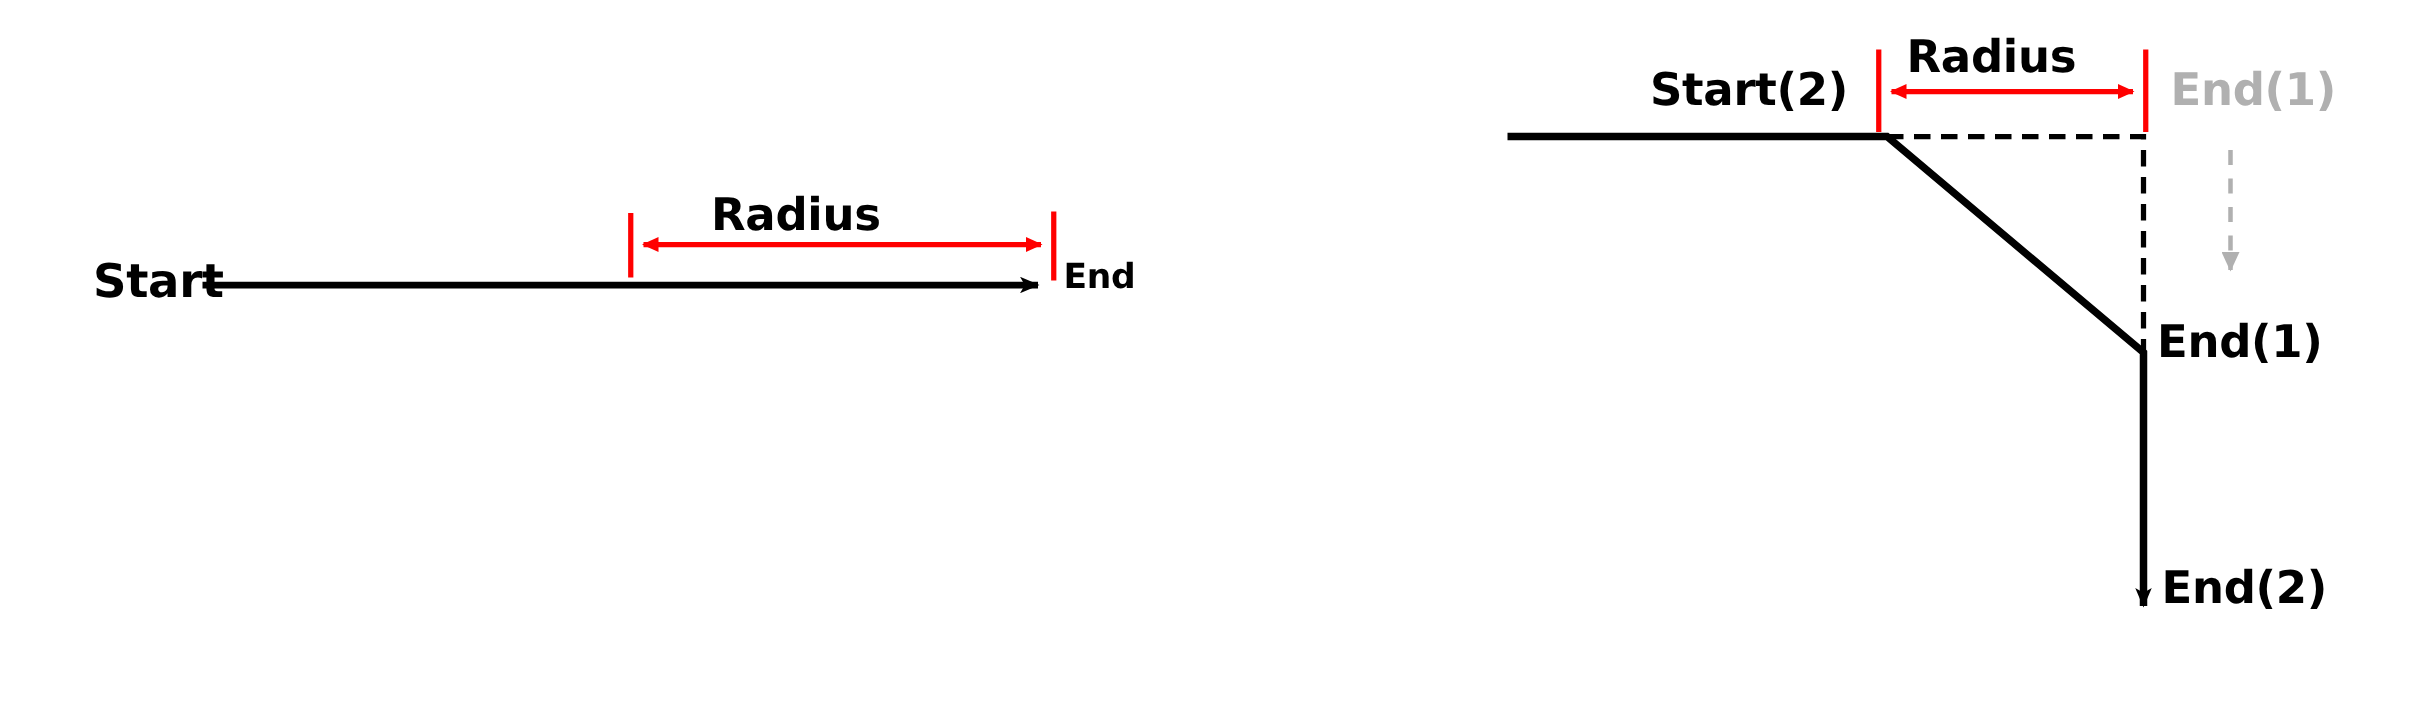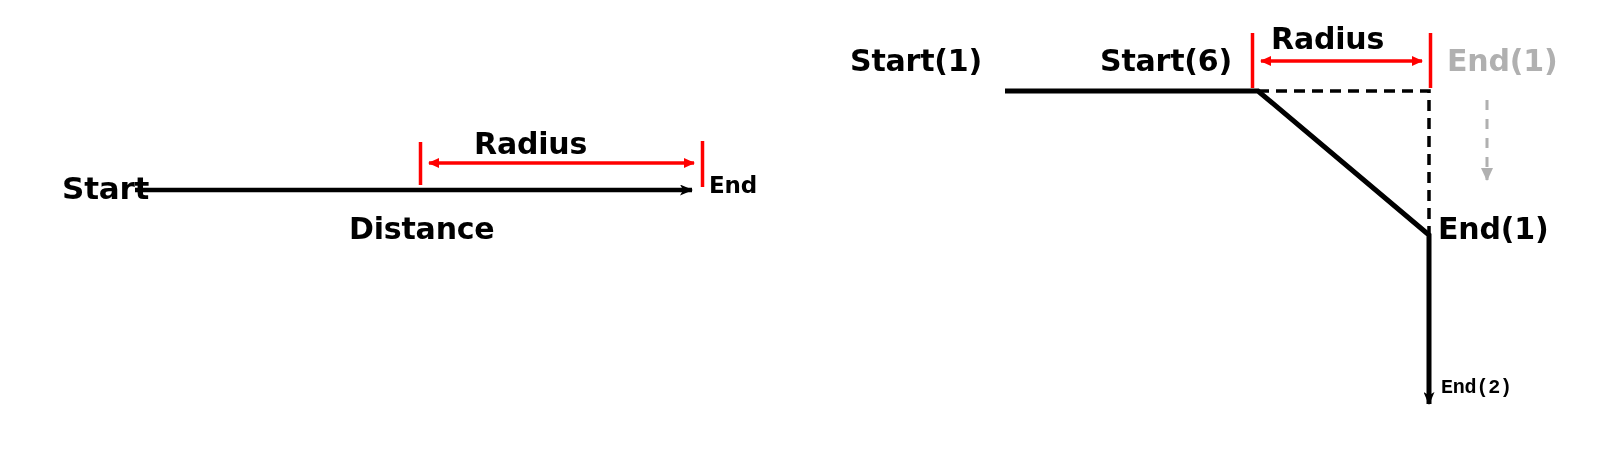--- a/index.html
+++ b/index.html
@@ -41,21 +41,21 @@
   #label-end        { left: 709px; top: 174px; font-size: 23px; }
   #label-radius-1   { left: 474px; top: 129px; font-size: 30px; }
   #label-distance   { left: 349px; top: 214px; font-size: 30px; }
 
   
   #label-start-1    { left: 850px;  top: 46px;  font-size: 30px; }
   #label-start-2    { left: 1100px; top: 46px;  font-size: 30px; }
   #label-radius-2   { left: 1271px; top: 24px;  font-size: 30px; }
   #label-end-1-ghost{ left: 1447px; top: 46px;  font-size: 30px; }
   #label-end-1      { left: 1438px; top: 214px; font-size: 30px; }
-  #label-end-2      { left: 1441px; top: 378px; font-size: 20px; font-family: Liberation Mono, monospace; }
+  #label-end-2      { left: 1441px; top: 378px; font-size: 30px; }
 </style>
 </head>
 <body>
 
 <div id="canvas">
 
   <svg id="diagram-svg" viewBox="0 0 1609 467" xmlns="http://www.w3.org/2000/svg">
 
     <defs>
       <marker id="arrow-black" markerWidth="13" markerHeight="11" refX="12" refY="5.5" orient="auto" markerUnits="userSpaceOnUse">
@@ -96,25 +96,23 @@
       <line x1="1487" y1="100" x2="1487" y2="180" stroke="#b0b0b0" stroke-width="3" stroke-dasharray="10 9" marker-end="url(#arrow-gray)"></line>
     </g>
   </svg>
 
   <div class="dlabel" id="label-start">Start</div>
 
   <div class="dlabel" id="label-end">End</div>
 
   <div class="dlabel" id="label-radius-1">Radius</div>
 
-  <div class="dlabel" id="label-distance">Distance</div>
 
-  <div class="dlabel" id="label-start-1">Start(1)</div>
 
-  <div class="dlabel" id="label-start-2">Start(6)</div>
+  <div class="dlabel" id="label-start-2">Start(2)</div>
 
   <div class="dlabel" id="label-radius-2">Radius</div>
 
   <div class="dlabel ghost" id="label-end-1-ghost">End(1)</div>
 
   <div class="dlabel" id="label-end-1">End(1)</div>
 
   <div class="dlabel" id="label-end-2">End(2)</div>
 
 </div>

